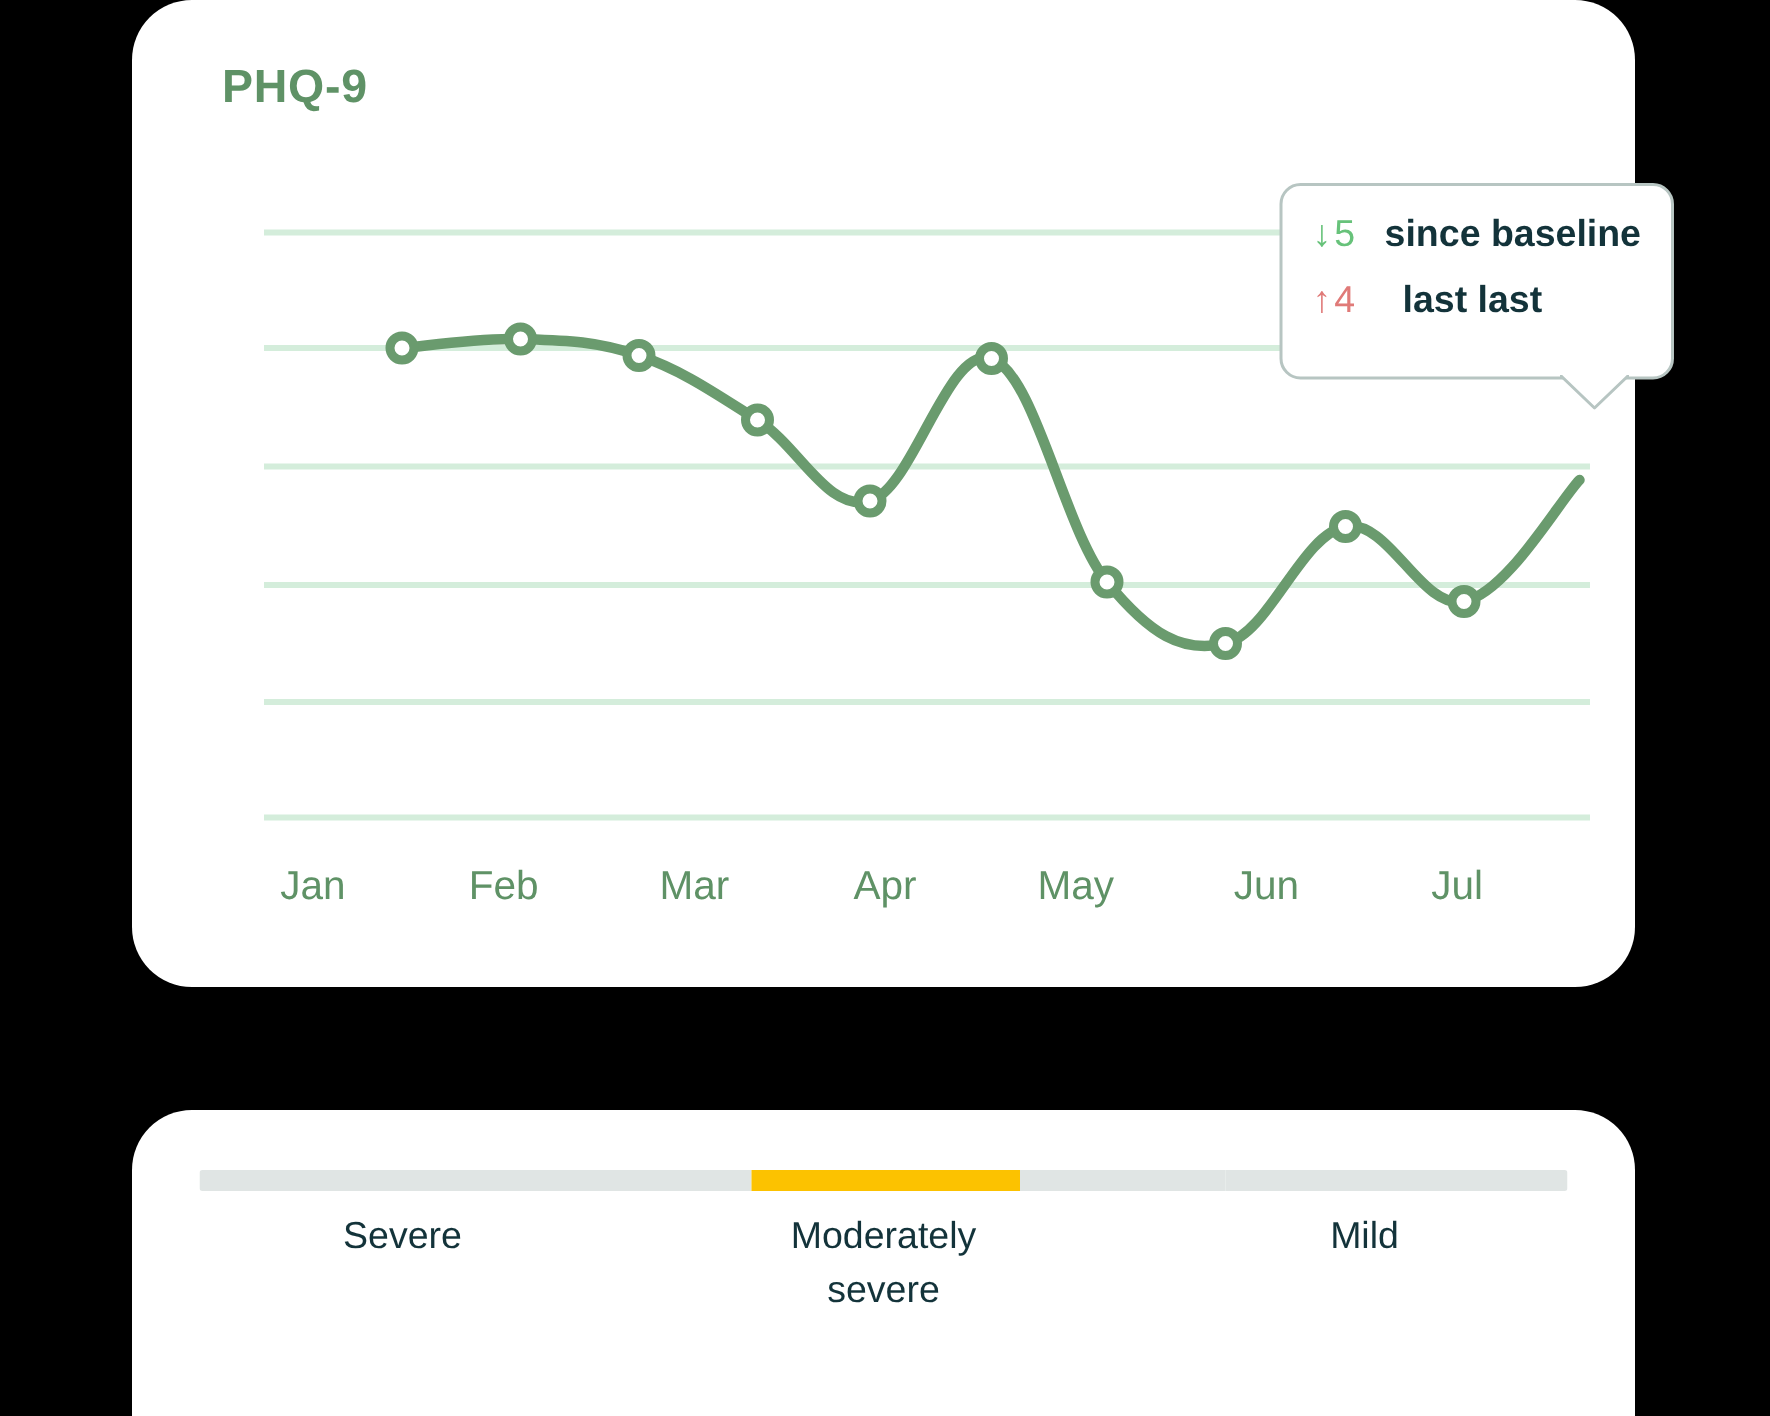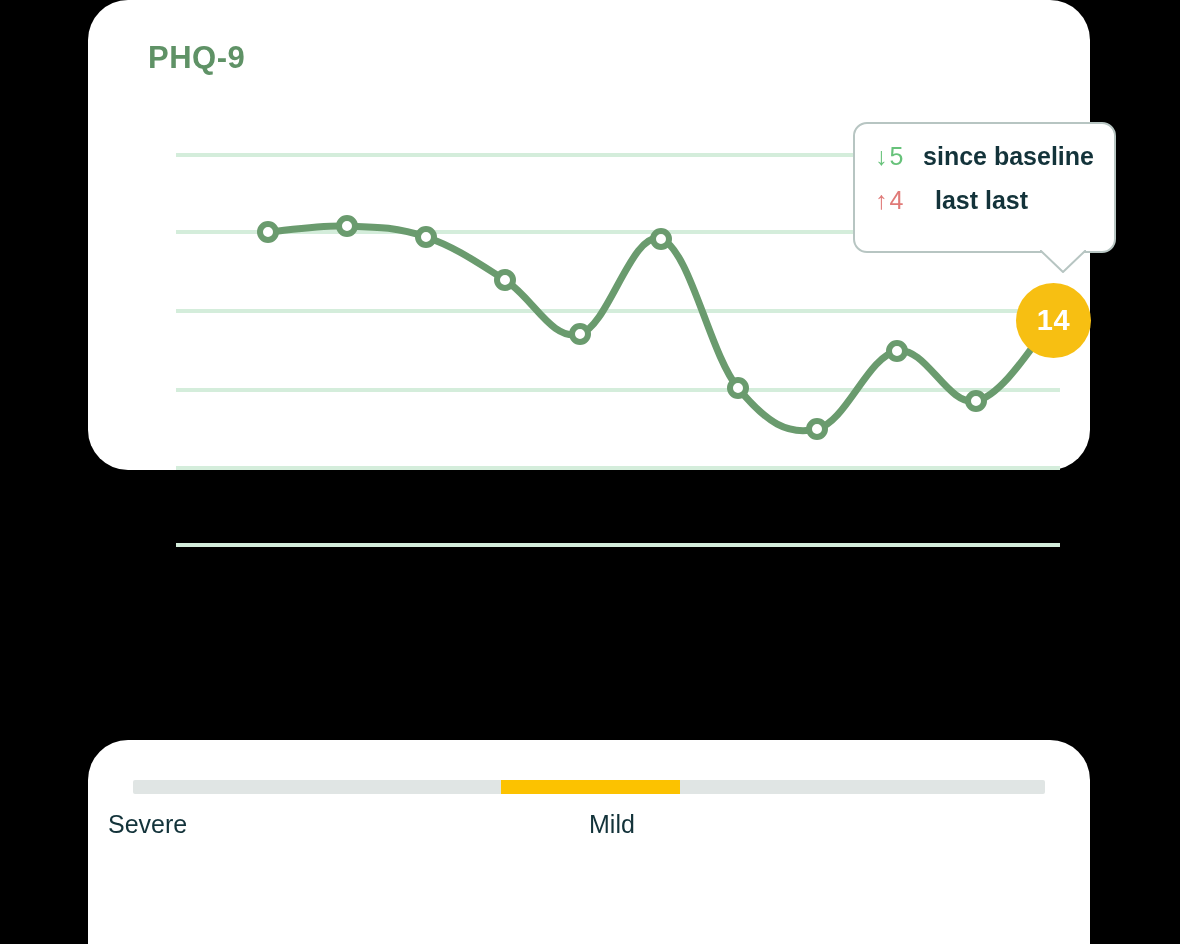--- a/index.html
+++ b/index.html
@@ -8,21 +8,21 @@
     background: #000000;
     font-family: "Liberation Sans", sans-serif;
     overflow: hidden;
   }
   .stage { position: relative; width: 1180px; height: 944px; background: #000; }
 
   
   .chart-card {
     position: absolute;
     left: 88px; top: 0px;
-    width: 1002px; height: 470px;
+    width: 1002px; height: 658px;
     background: #ffffff;
     border-radius: 0 0 40px 40px;
   }
   .chart-card.rounded-all { border-radius: 40px; }
 
   .chart-title {
     position: absolute;
     left: 60px; top: 40px;
     font-size: 31px;
     font-weight: 700;
@@ -122,21 +122,21 @@
   .sev-seg.active { background: #fcc200; }
 
   .sev-labels {
     position: absolute;
     left: 20px; top: 66px;
     width: 962px;
     display: flex;
   }
   .sev-lab {
     flex: 1 1 0;
-    text-align: left;
+    text-align: center;
     font-size: 25px;
     color: #13333a;
     line-height: 36px;
   }
 </style>
 </head>
 <body>
 
 <div class="stage">
 
@@ -163,46 +163,55 @@
             <circle cx="435" cy="194" r="8" fill="#ffffff" stroke="#6a9b6e" stroke-width="6"></circle>
             <circle cx="516" cy="99" r="8" fill="#ffffff" stroke="#6a9b6e" stroke-width="6"></circle>
             <circle cx="593" cy="248" r="8" fill="#ffffff" stroke="#6a9b6e" stroke-width="6"></circle>
             <circle cx="672" cy="289" r="8" fill="#ffffff" stroke="#6a9b6e" stroke-width="6"></circle>
             <circle cx="752" cy="211" r="8" fill="#ffffff" stroke="#6a9b6e" stroke-width="6"></circle>
             <circle cx="831" cy="261" r="8" fill="#ffffff" stroke="#6a9b6e" stroke-width="6"></circle>
           </g>
       </svg>
     </div>
 
+    <div class="xaxis">
+      <div class="xlab">Jan</div>
+      <div class="xlab">Feb</div>
+      <div class="xlab">Mar</div>
+      <div class="xlab">Apr</div>
+      <div class="xlab">May</div>
+      <div class="xlab">Jun</div>
+      <div class="xlab">Jul</div>
+    </div>
 
     <div class="tooltip">
       <div class="tooltip-row">
         <span class="tt-delta down"><span>↓</span><span>5</span></span>
         <span class="tt-text">since baseline</span>
       </div>
       <div class="tooltip-row">
         <span class="tt-delta up"><span>↑</span><span>4</span></span>
         <span class="tt-text">last last</span>
       </div>
       <svg class="tt-notch" viewBox="0 0 46 24">
         <path d="M0 0 L1 0 L23 22 L45 0 L46 0" fill="#ffffff" stroke="none"></path>
         <path d="M0 0 L23 22 L46 0" fill="#ffffff" stroke="#b7c5c2" stroke-width="2" stroke-linejoin="round" stroke-linecap="round"></path>
       </svg>
     </div>
 
-    <div class="badge">14</div>
   </div>
 
   <div class="sev-card">
     <div class="sev-bar" id="sev-bar">
         <div class="sev-seg" style="flex: 2.42 1 0px;"></div>
         <div class="sev-seg" style="flex: 1.62 1 0px;"></div>
         <div class="sev-seg active" style="flex: 1.96 1 0px;"></div>
         <div class="sev-seg" style="flex: 1.5 1 0px;"></div>
         <div class="sev-seg" style="flex: 2.5 1 0px;"></div>
       </div>
     <div class="sev-labels">
       <div class="sev-lab"><span>Severe</span></div>
+      <div class="sev-lab"><span class="ml">Moderately<br>severe</span></div>
       <div class="sev-lab"><span>Mild</span></div>
     </div>
   </div>
 
 </div>
 
 </body></html>

